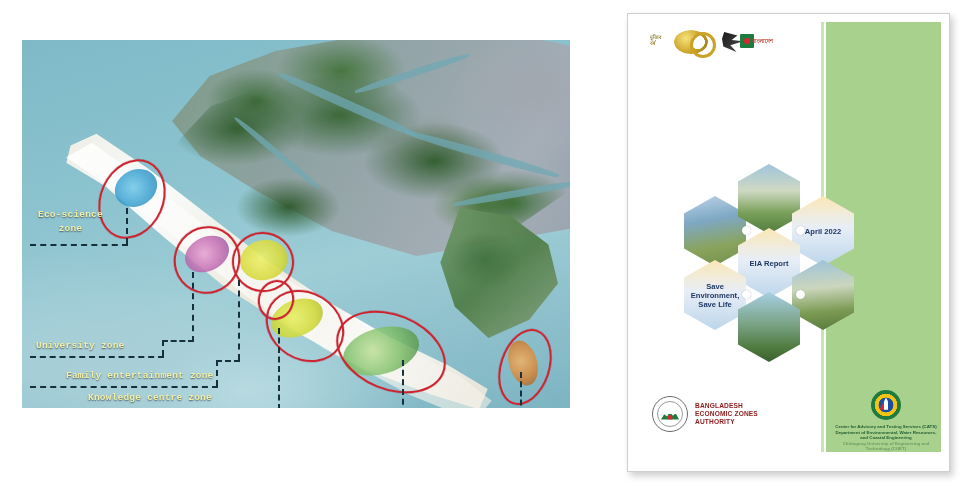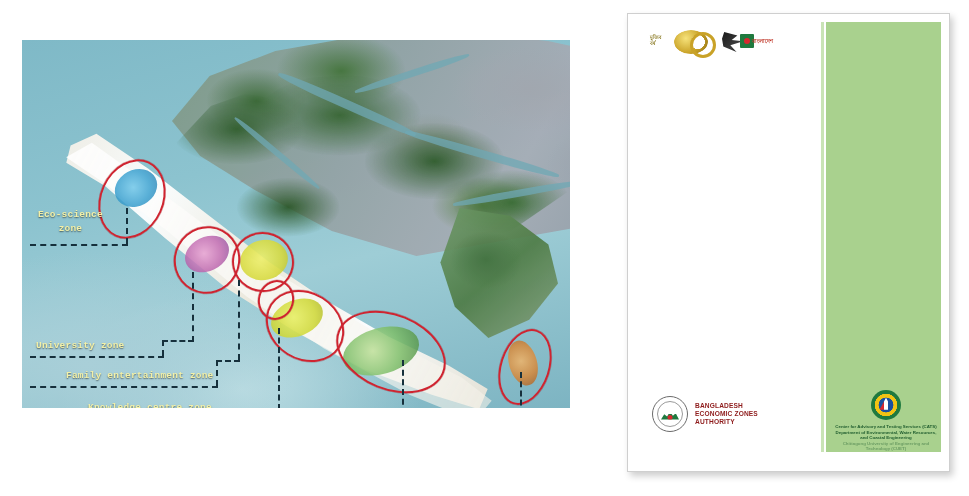--- a/index.html
+++ b/index.html
@@ -259,21 +259,21 @@
     <div class="dash-v" style="left:380px;top:320px;height:64px;"></div>
 
     <div class="dash-v" style="left:498px;top:332px;height:52px;"></div>
 
     <div class="zone-label two-line" style="left:16px;top:168px;">
       <div>Eco-science</div>
       <div>zone</div>
     </div>
     <div class="zone-label" style="left:14px;top:300px;">University zone</div>
     <div class="zone-label" style="left:12px;top:330px;padding-left:32px;">Family entertainment  zone</div>
-    <div class="zone-label" style="left:66px;top:362px;">Knowledge centre zone</div>
+    <div class="zone-label" style="left:66px;top:352px;">Knowledge centre zone</div>
 
   </div>
 </div>
 
 <div id="report-cover">
   <div class="page-inner">
 
     <div class="green-stripe"></div>
 
     <div class="logo-row">
@@ -286,20 +286,40 @@
         <div class="mujib-ring"></div>
       </div>
       <div class="logo-sports">
         <div class="sports-bird"></div>
         <div class="sports-flag"></div>
         <div class="sports-text">বাংলাদেশ</div>
       </div>
     </div>
 
 
+    <div class="hex-cluster">
+      <div class="hex ph1" style="left:0px;top:36px;"></div>
+      <div class="hex ph2" style="left:54px;top:4px;"></div>
+      <div class="hex txt" style="left:108px;top:36px;">
+        <span>April 2022</span>
+      </div>
+      <div class="hex txt" style="left:54px;top:68px;">
+        <span>EIA Report</span>
+      </div>
+      <div class="hex txt" style="left:0px;top:100px;">
+        <span>Save Environment, Save Life</span>
+      </div>
+      <div class="hex ph3" style="left:108px;top:100px;"></div>
+      <div class="hex ph4" style="left:54px;top:132px;"></div>
+
+      <div class="hex-dot" style="left:58px;top:66px;"></div>
+      <div class="hex-dot" style="left:112px;top:66px;"></div>
+      <div class="hex-dot" style="left:58px;top:130px;"></div>
+      <div class="hex-dot" style="left:112px;top:130px;"></div>
+    </div>
 
     <div class="beza-logo-wrap">
       <div class="beza-seal">
         <div class="beza-seal-inner">
           <div class="beza-seal-dot"></div>
         </div>
       </div>
       <div class="beza-text">
         <div>BANGLADESH</div>
         <div>ECONOMIC ZONES</div>

